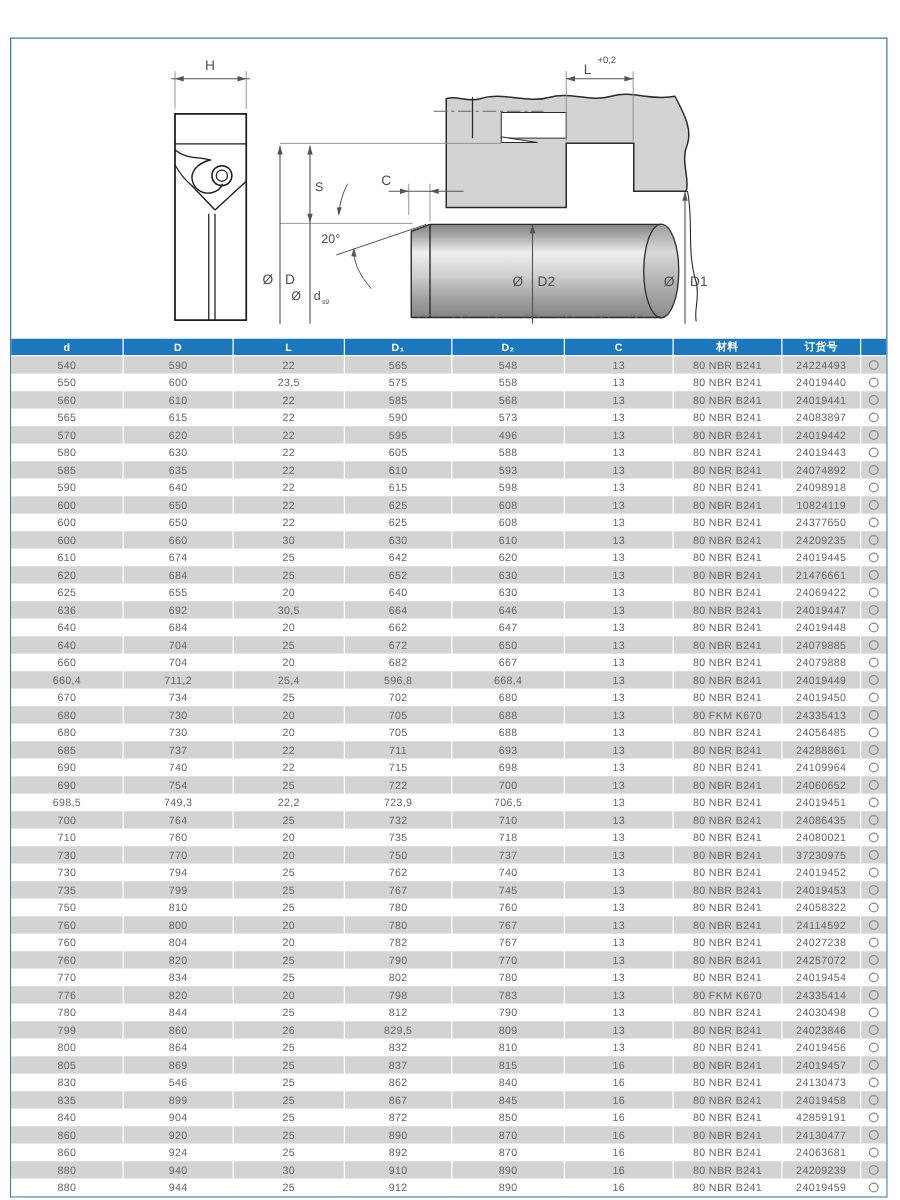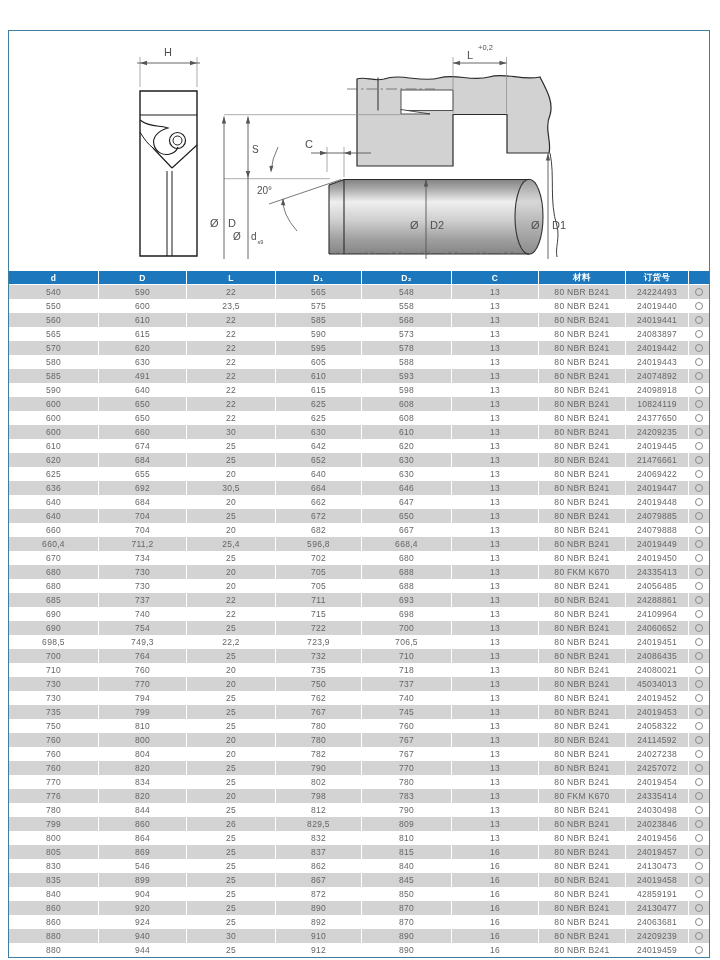--- a/index.html
+++ b/index.html
@@ -196,21 +196,21 @@
         <div class="tc">24083897</div>
         <div class="tc ind">
           <span class="dot"></span>
         </div>
       </div>
       <div class="t-row odd">
         <div class="tc">570</div>
         <div class="tc">620</div>
         <div class="tc">22</div>
         <div class="tc">595</div>
-        <div class="tc">578</div>
+        <div class="tc">496</div>
         <div class="tc">13</div>
         <div class="tc">80 NBR B241</div>
         <div class="tc">24019442</div>
         <div class="tc ind">
           <span class="dot"></span>
         </div>
       </div>
       <div class="t-row even">
         <div class="tc">580</div>
         <div class="tc">630</div>
@@ -219,21 +219,21 @@
         <div class="tc">588</div>
         <div class="tc">13</div>
         <div class="tc">80 NBR B241</div>
         <div class="tc">24019443</div>
         <div class="tc ind">
           <span class="dot"></span>
         </div>
       </div>
       <div class="t-row odd">
         <div class="tc">585</div>
-        <div class="tc">491</div>
+        <div class="tc">635</div>
         <div class="tc">22</div>
         <div class="tc">610</div>
         <div class="tc">593</div>
         <div class="tc">13</div>
         <div class="tc">80 NBR B241</div>
         <div class="tc">24074892</div>
         <div class="tc ind">
           <span class="dot"></span>
         </div>
       </div>
@@ -511,21 +511,21 @@
         </div>
       </div>
       <div class="t-row odd">
         <div class="tc">730</div>
         <div class="tc">770</div>
         <div class="tc">20</div>
         <div class="tc">750</div>
         <div class="tc">737</div>
         <div class="tc">13</div>
         <div class="tc">80 NBR B241</div>
-        <div class="tc">45034013</div>
+        <div class="tc">37230975</div>
         <div class="tc ind">
           <span class="dot"></span>
         </div>
       </div>
       <div class="t-row even">
         <div class="tc">730</div>
         <div class="tc">794</div>
         <div class="tc">25</div>
         <div class="tc">762</div>
         <div class="tc">740</div>

